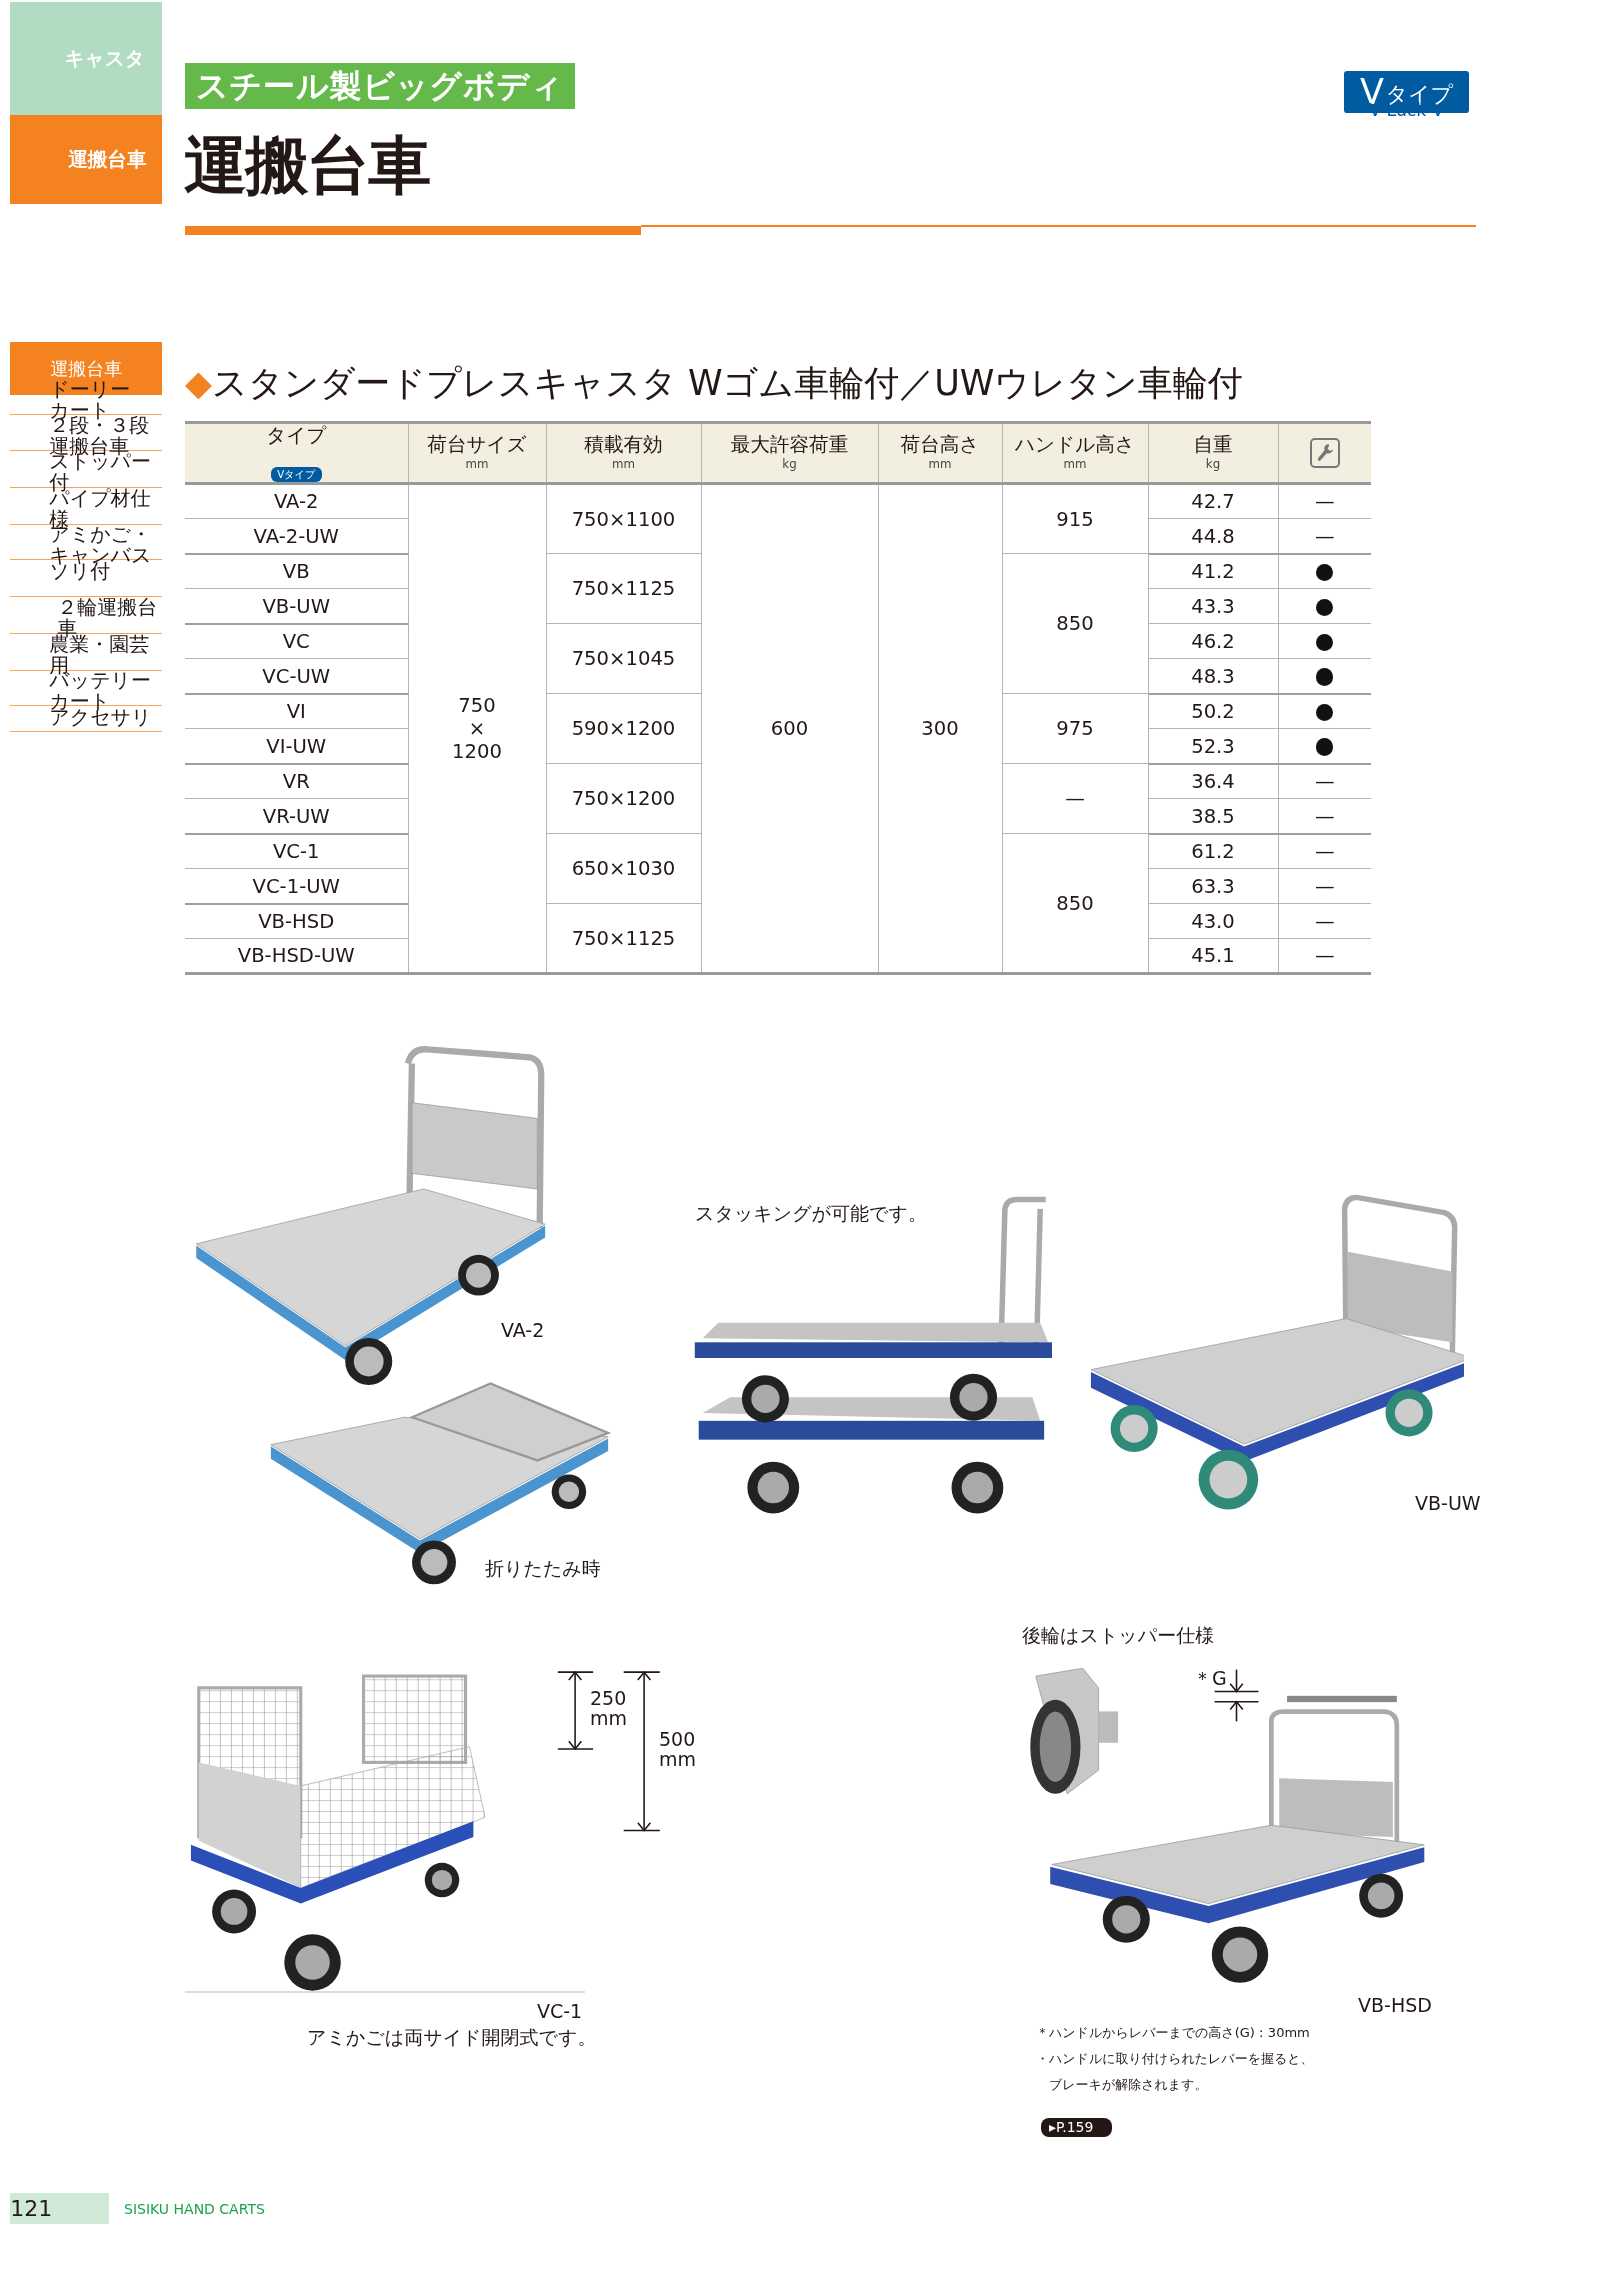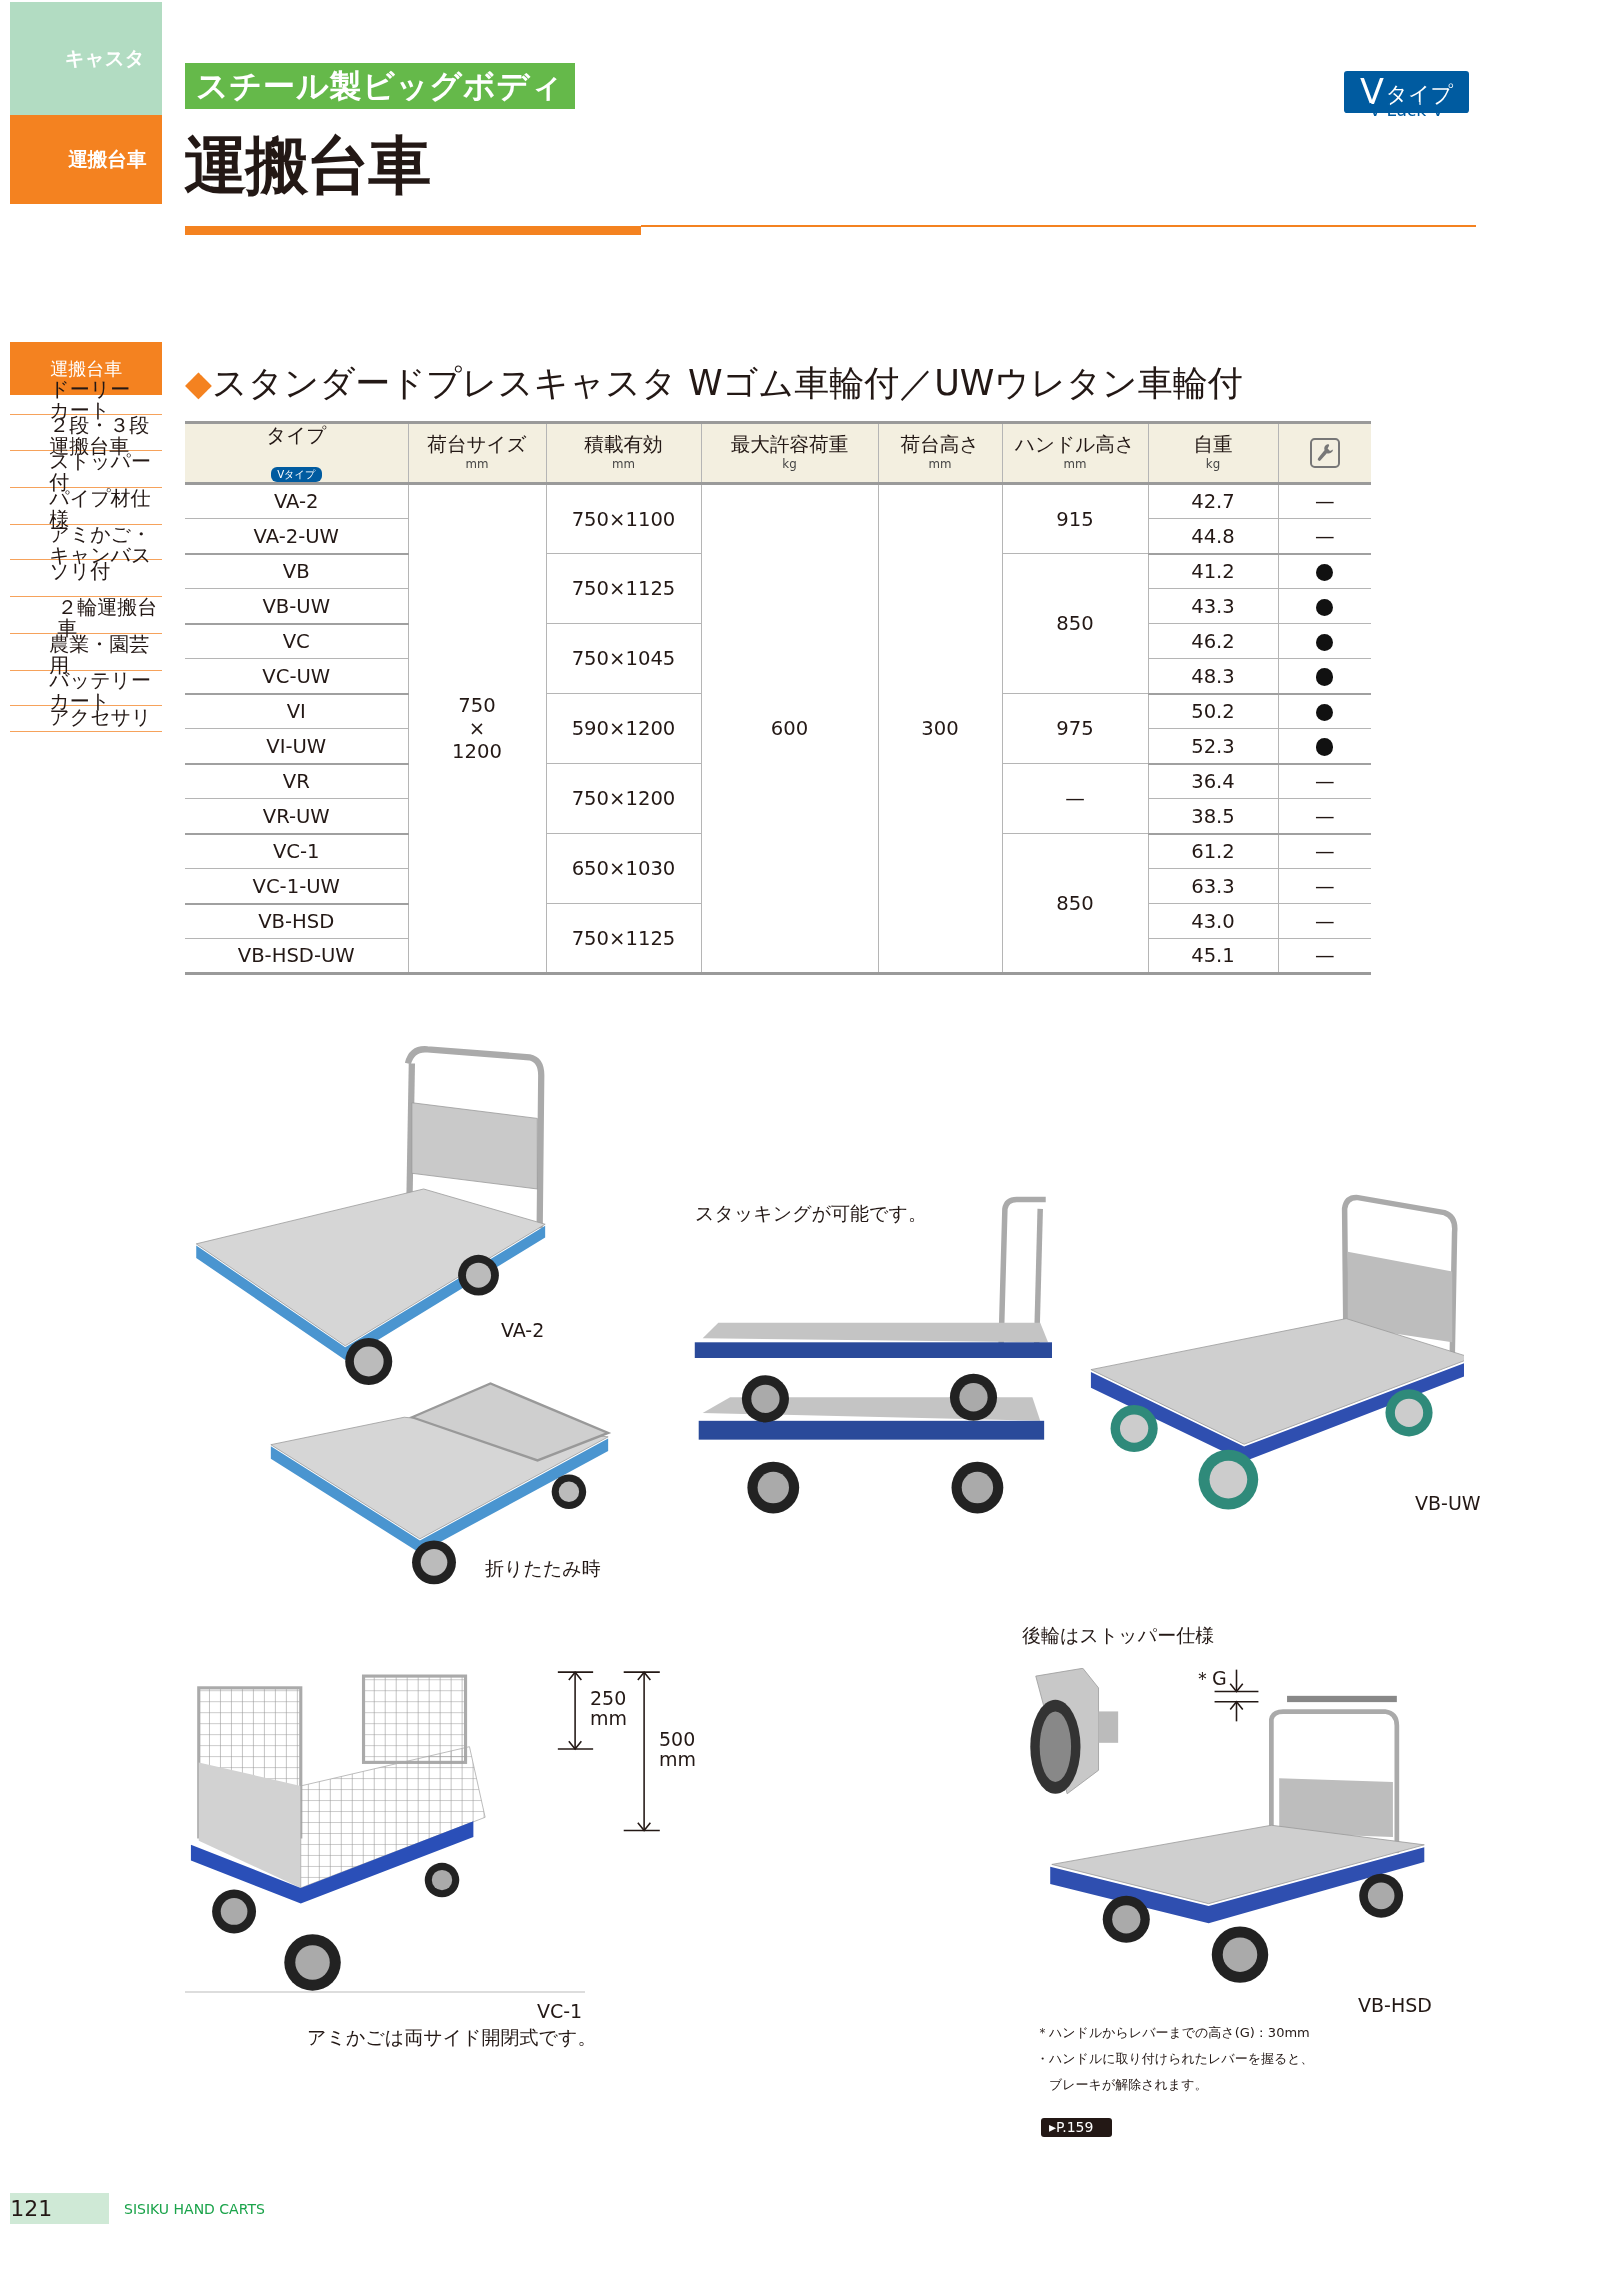--- a/index.html
+++ b/index.html
@@ -44,21 +44,21 @@
   .dot { display: inline-block; width: 17.3px; height: 17.3px; border-radius: 50%; background: #111; vertical-align: middle; }
   .dash { color: #555; }
 
   
   .wrench { display: inline-block; width: 30px; height: 30px; border: 2.4px solid #777; border-radius: 4.7px; background: #f3efe0; position: relative; vertical-align: middle; }
 
   
   .photo { position: absolute; }
   .cap { position: absolute; font-size: 19px; color: #231815; white-space: nowrap; }
   .note { position: absolute; font-size: 13px; color: #231815; line-height: 27px; white-space: nowrap; }
-  .pageref { position: absolute; left: 1041px; top: 2118px; height: 19px; width: 71px; background: #231815; color: #fff; border-radius: 3px; font-size: 14px; line-height: 19px; padding-left: 7.9px; }
+  .pageref { position: absolute; left: 1041px; top: 2118px; height: 19px; width: 71px; background: #231815; color: #fff; border-radius: 8px; font-size: 14px; line-height: 19px; padding-left: 7.9px; }
 
   
   .pg-num { left: 10.2px; top: 2193px; width: 99px; height: 31px; background: #cfe9d6; color: #231815; font-size: 22px; line-height: 31px; text-align: left; padding-right: 7px; }
   .brand { left: 124px; top: 2200px; font-size: 14px; color: #1aa34a; line-height: 19px; }
 
   .dim-text { position: absolute; font-size: 19px; color: #231815; line-height: 20.4px; text-align: left; }
 </style>
 </head>
 <body>
 

